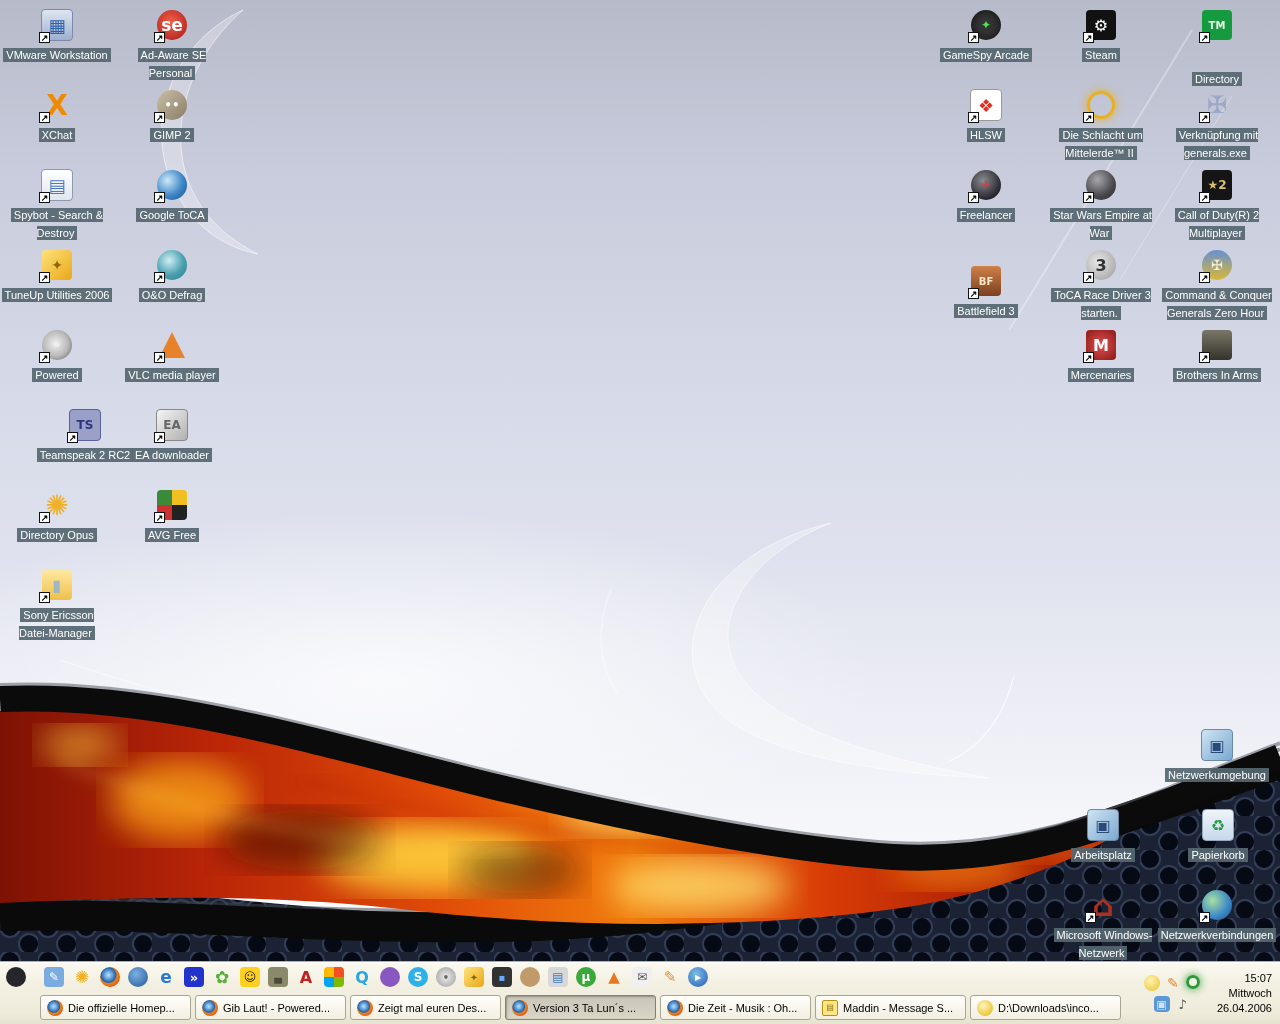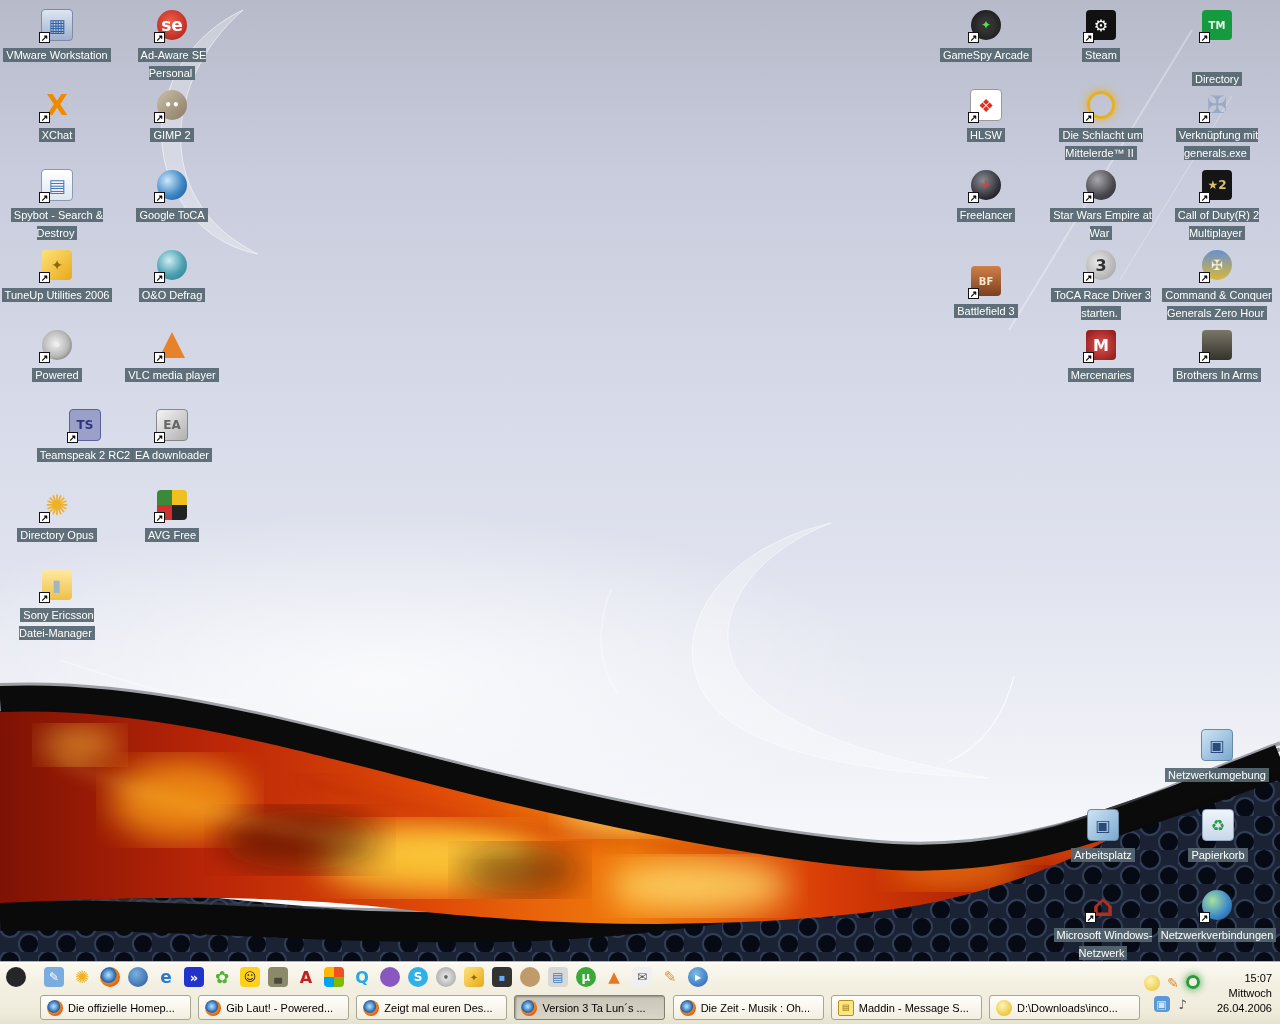--- a/index.html
+++ b/index.html
@@ -17,21 +17,21 @@
   .ilabel{text-align:center;}
   .ilabel span{background:rgba(86,103,113,.93);color:#fff;font-size:11px;line-height:14px;padding:1px 3px;}
   
   .taskbar{position:absolute;left:0;bottom:0;width:1280px;height:62px;box-sizing:border-box;
            background:linear-gradient(180deg,#fbf9f0,#f3f0e2 35%,#efecdc 80%,#e6e2d0);
            border-top:1px solid #ffffff;box-shadow:0 -1px 0 #b4b09e;display:flex;}
   .tb-left{flex:1;display:flex;flex-direction:column;min-width:0;}
   .quicklaunch{height:29px;display:flex;align-items:center;padding-left:6px;gap:8px;}
   .ql{width:21px;height:21px;display:flex;align-items:center;justify-content:center;border-radius:3px;
       font-family:"DejaVu Sans",sans-serif;font-weight:bold;cursor:pointer;flex:none;}
-  .tasks{height:33px;display:flex;align-items:center;padding-left:40px;gap:4px;justify-content:space-between;}
+  .tasks{height:33px;display:flex;align-items:center;padding-left:40px;gap:4px;}
   .taskbtn{width:151px;height:25px;box-sizing:border-box;display:flex;align-items:center;gap:5px;padding:0 6px;
            border:1px solid #a9a593;border-radius:3px;background:linear-gradient(180deg,#fffefa,#f2efe1);
            font-size:11px;color:#000;cursor:pointer;flex:none;overflow:hidden;}
   .taskbtn.active{background:linear-gradient(180deg,#c9c5b7,#d9d5c7);border-color:#84806f;
            box-shadow:inset 1px 1px 2px rgba(0,0,0,.28);}
   .tico{width:16px;height:16px;flex:none;border-radius:3px;display:flex;align-items:center;justify-content:center;}
   .ic-firefox{border-radius:50%;background:radial-gradient(circle at 42% 40%,#bfe0f8 0%,#5a9fd8 26%,#2a5ea8 44%,#e8851c 52%,#e85d10 70%,#b03c08 86%,#8a2c06 100%);}
   .ic-card{background:#ffe684;border:1px solid #b89018;box-sizing:border-box;border-radius:2px;
            font-size:8px;line-height:8px;color:#8a6a00;}
   .ic-egg{border-radius:50%;background:radial-gradient(circle at 40% 35%,#fff4c0,#ecc83c 70%,#c8a020);}

